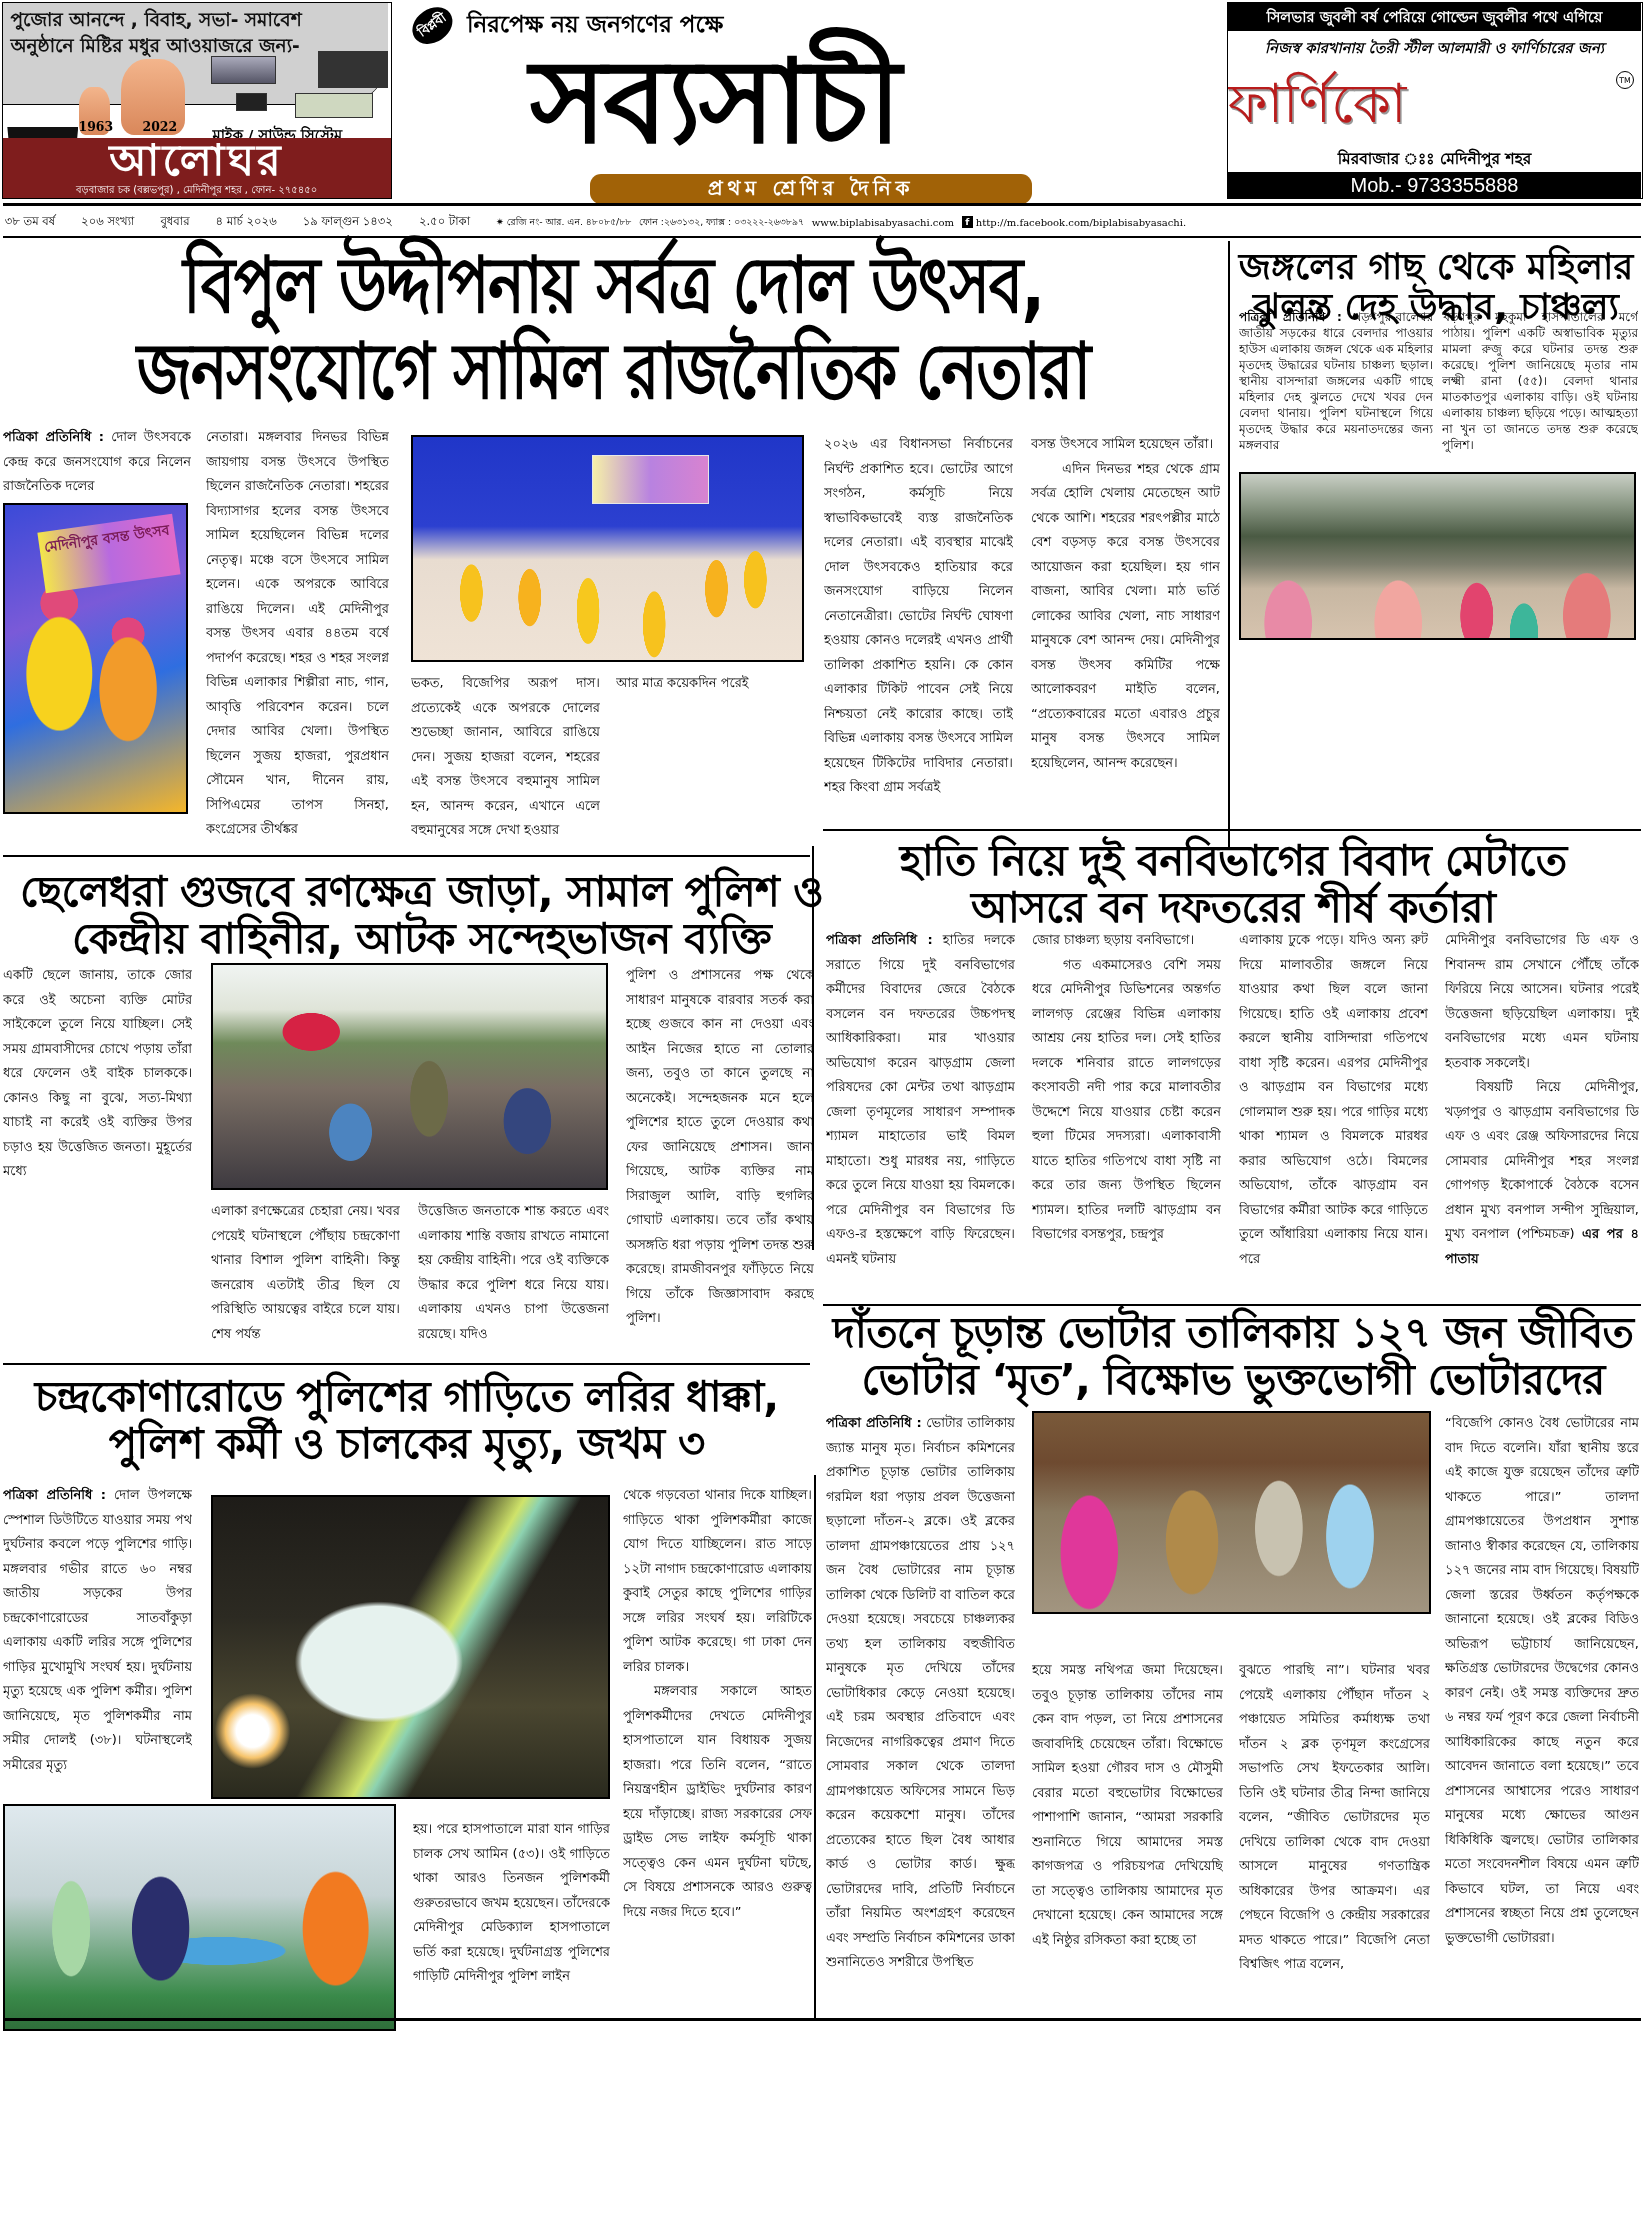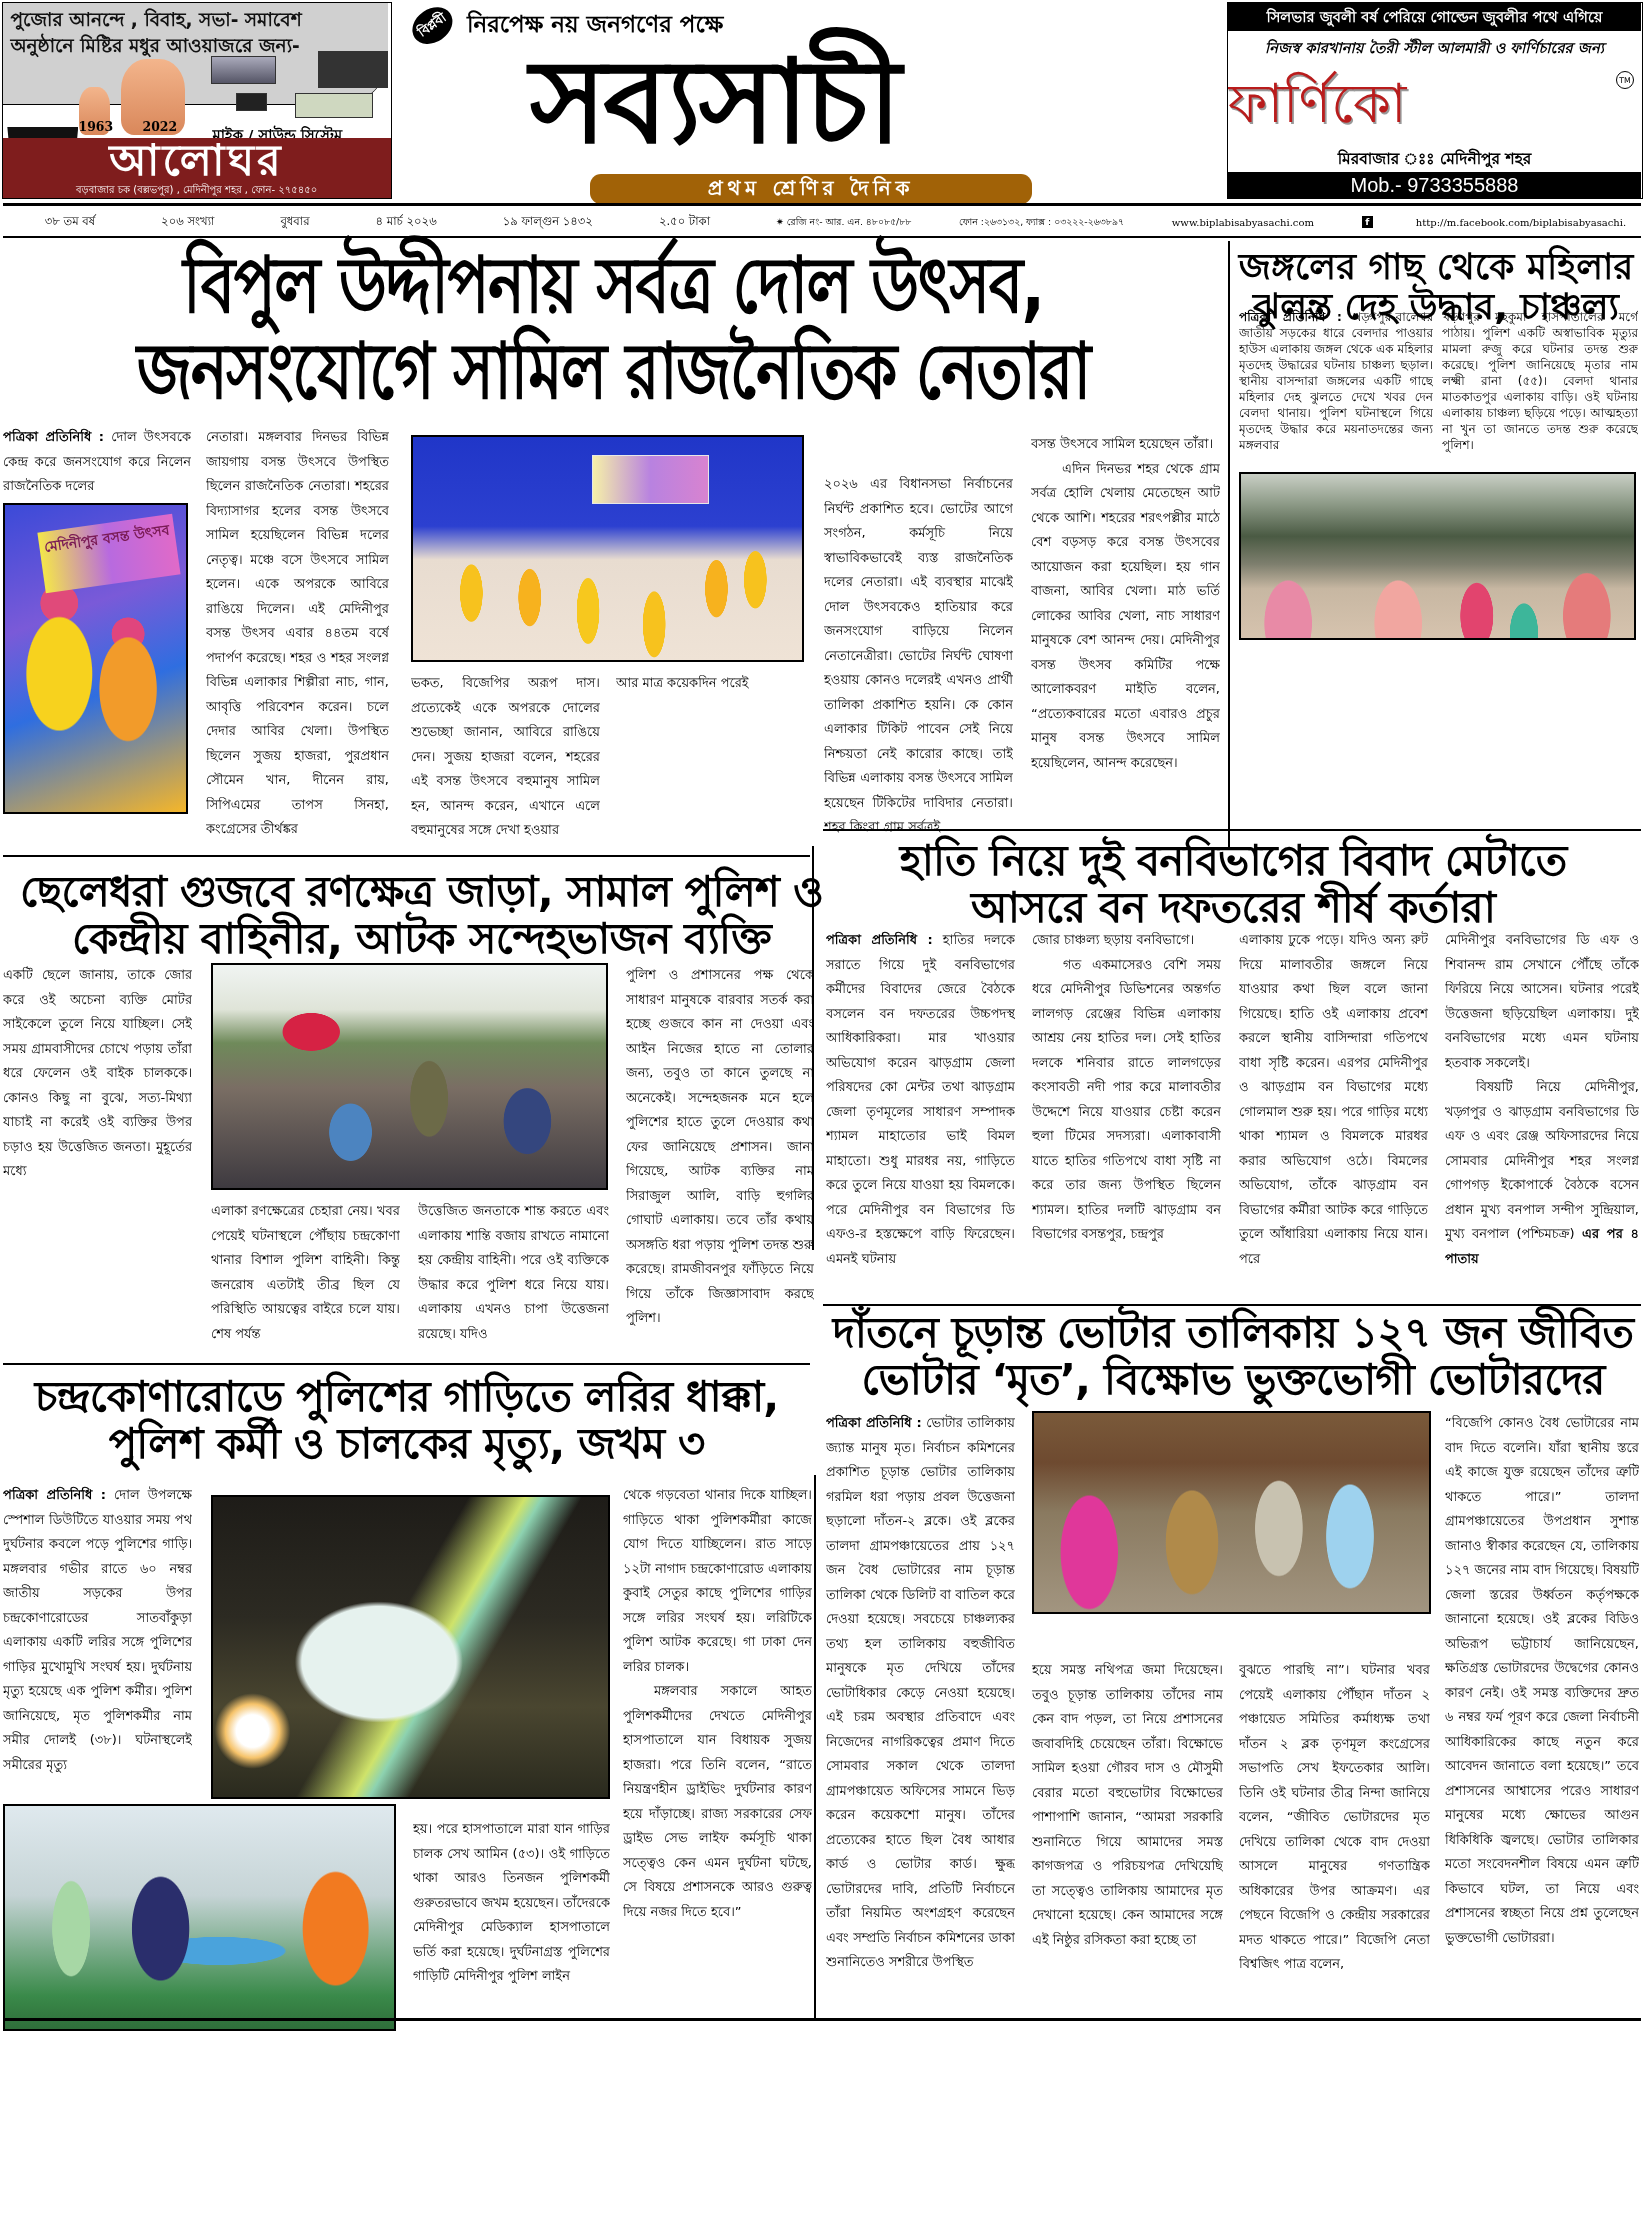--- a/index.html
+++ b/index.html
@@ -58,21 +58,21 @@
     position: absolute; left: 0; top: 68px; width: 413px; 
     font-family: "DejaVu Serif", serif; font-size: 54px; font-weight: normal; line-height: 65px;
     color: #b91c1c; text-shadow: 1.6px 1.6px 0 #999, -0.8px -0.8px 0 #fff;
   }
   #ad-right .tm { position: absolute; right: 7.8px; top: 68px; width: 18.6px; height: 18.6px; border: 0.8px solid #000; border-radius: 50%; font-size: 7.8px; text-align: center; line-height: 17px; }
   #ad-right .loc { position: absolute; left: 0; top: 144px; width: 413px; text-align: center; font-size: 15.5px; font-weight: bold; }
   #ad-right .mob { position: absolute; left: 0; top: 169px; width: 413px; height: 26px; background: #000; color: #fff; text-align: center; font-family: "Liberation Sans", sans-serif; font-size: 20px; line-height: 26px; }
 
   
   #dateline { left: 4.7px; top: 211px; width: 1636px; height: 22px; font-size: 11.6px; display: flex; align-items: center; white-space: nowrap; }
-  #dateline span { margin-right: 26px; margin-left: 40px; }
+  #dateline span { margin-right: 26px; }
   #dateline .small { font-size: 9.3px; margin-right: 7.8px; }
   #dateline .fb { display: inline-block; width: 11px; height: 12.4px; background: #000; color: #fff; font-size: 9.3px; text-align: center; line-height: 12.4px; font-weight: bold; margin-right: 3.1px; }
 
   
   .hl { position: absolute; text-align: center; font-weight: bold; line-height: 1.12; }
   .hl-xl { font-size: 62px; letter-spacing: -1.6px; transform: scaleY(1.25); transform-origin: top; }
   .hl-l  { font-size: 42px; letter-spacing: -0.8px; }
   .hl-m  { font-size: 36px; }
 
   
@@ -222,21 +222,21 @@
 </div>
 <div class="photo ph-dance" style="left:411px;top:435px;width:393px;height:227px;">
   <div class="banner"></div>
 </div>
 <div class="col" style="left:411px;top:671px;width:189px;height:171px;">
   <p>ভকত, বিজেপির অরূপ দাস। প্রত্যেকেই একে অপরকে দোলের শুভেচ্ছা জানান, আবিরে রাঙিয়ে দেন। সুজয় হাজরা বলেন, শহরের এই বসন্ত উৎসবে বহুমানুষ সামিল হন, আনন্দ করেন, এখানে এলে বহুমানুষের সঙ্গে দেখা হওয়ার</p>
 </div>
 <div class="col" style="left:616px;top:671px;width:189px;height:171px;">
   <p>আর মাত্র কয়েকদিন পরেই</p>
 </div>
-<div class="col" style="left:824px;top:432px;width:189px;height:404px;margin-top:40px;">
+<div class="col" style="left:824px;top:432px;width:189px;height:404px;">
   <p>২০২৬ এর বিধানসভা নির্বাচনের নির্ঘন্ট প্রকাশিত হবে। ভোটের আগে সংগঠন, কর্মসূচি নিয়ে স্বাভাবিকভাবেই ব্যস্ত রাজনৈতিক দলের নেতারা। এই ব্যবস্থার মাঝেই দোল উৎসবকেও হাতিয়ার করে জনসংযোগ বাড়িয়ে নিলেন নেতানেত্রীরা। ভোটের নির্ঘন্ট ঘোষণা হওয়ায় কোনও দলেরই এখনও প্রার্থী তালিকা প্রকাশিত হয়নি। কে কোন এলাকার টিকিট পাবেন সেই নিয়ে নিশ্চয়তা নেই কারোর কাছে। তাই বিভিন্ন এলাকায় বসন্ত উৎসবে সামিল হয়েছেন টিকিটের দাবিদার নেতারা। শহর কিংবা গ্রাম সর্বত্রই</p>
 </div>
 <div class="col" style="left:1031px;top:432px;width:189px;height:404px;">
   <p>বসন্ত উৎসবে সামিল হয়েছেন তাঁরা।</p>
   <p>এদিন দিনভর শহর থেকে গ্রাম সর্বত্র হোলি খেলায় মেতেছেন আট থেকে আশি। শহরের শরৎপল্লীর মাঠে বেশ বড়সড় করে বসন্ত উৎসবের আয়োজন করা হয়েছিল। হয় গান বাজনা, আবির খেলা। মাঠ ভর্তি লোকের আবির খেলা, নাচ সাধারণ মানুষকে বেশ আনন্দ দেয়। মেদিনীপুর বসন্ত উৎসব কমিটির পক্ষে আলোকবরণ মাইতি বলেন, “প্রত্যেকবারের মতো এবারও প্রচুর মানুষ বসন্ত উৎসবে সামিল হয়েছিলেন, আনন্দ করেছেন।</p>
 </div>
 <div class="rule" style="left:812px;top:846px;width:1.6px;height:404px;"></div>
 
 <div class="rule" style="left:1228px;top:241px;width:1.6px;height:606px;"></div>
 <div class="hl hl-m" style="left:1234px;top:247px;width:404px;">

